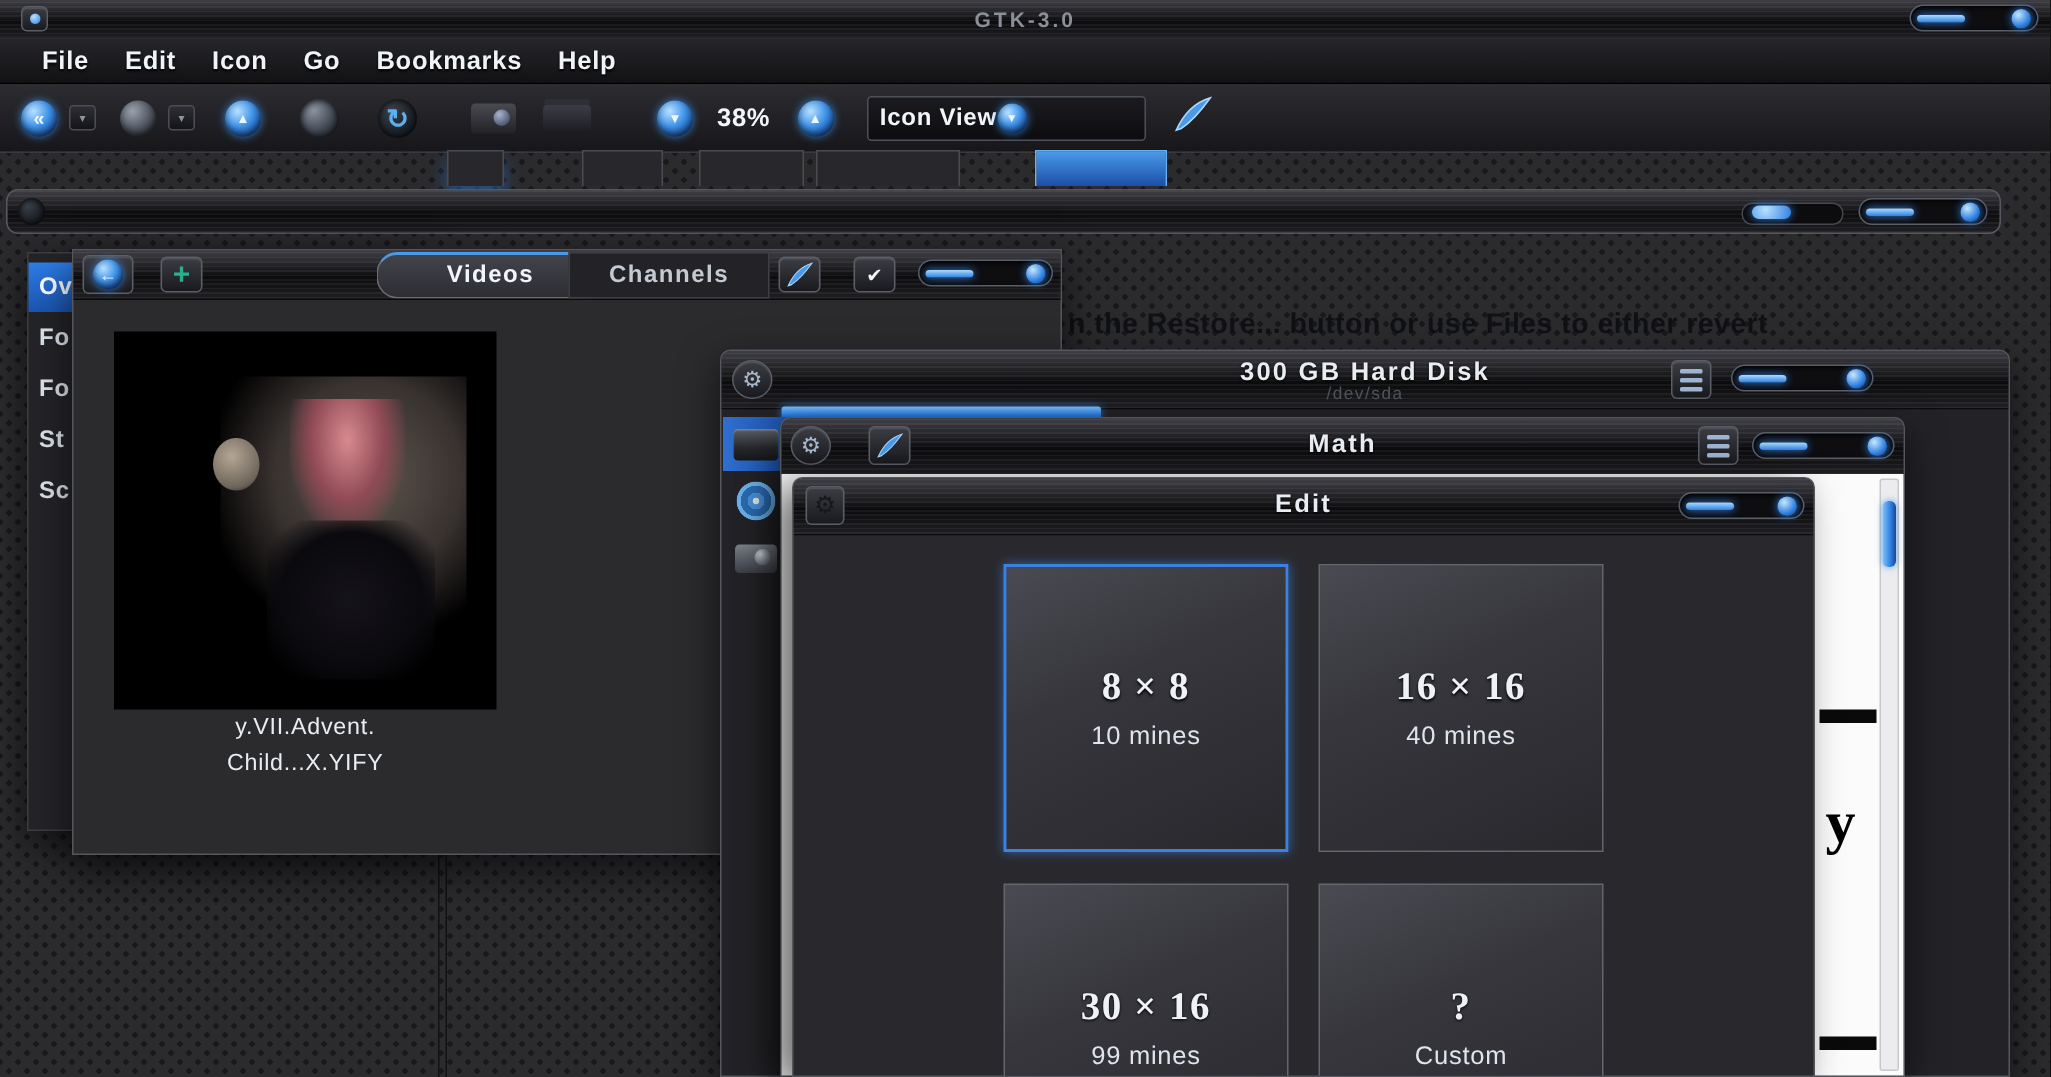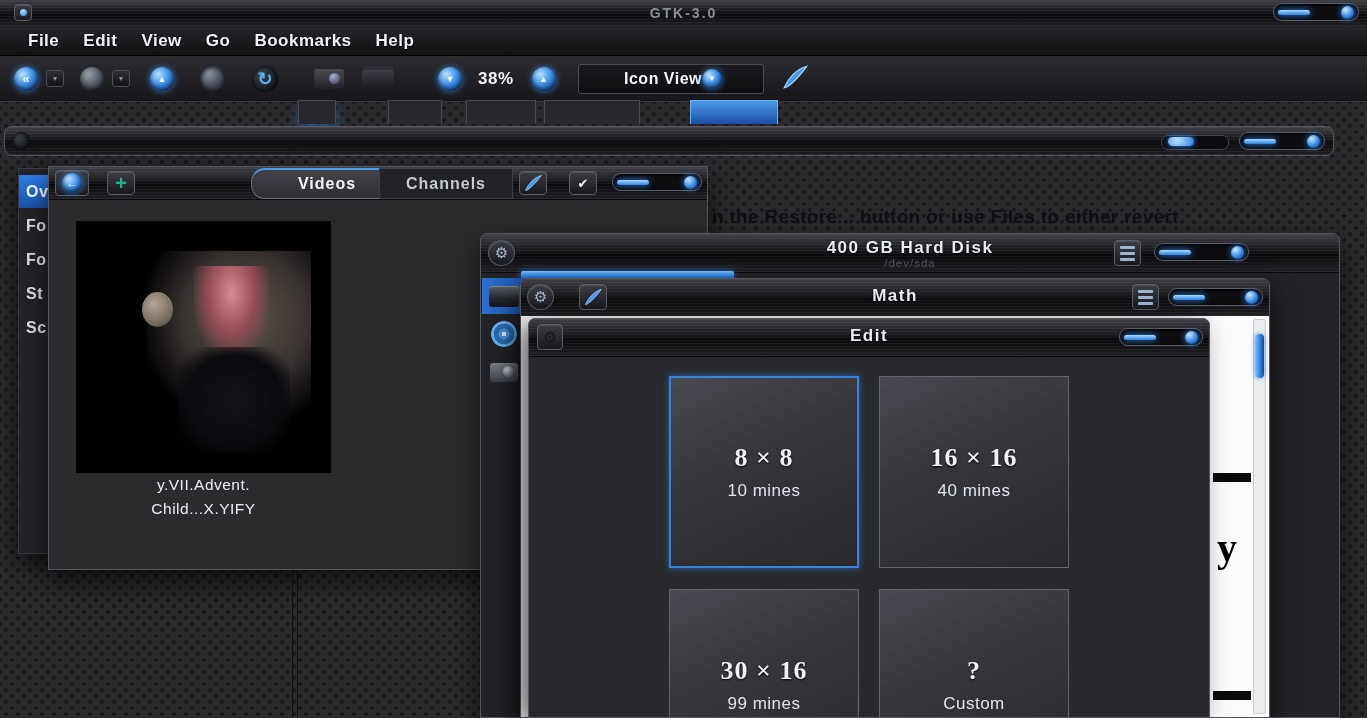--- a/index.html
+++ b/index.html
@@ -75,42 +75,42 @@
     <div class="winctl" style="right:8px;top:3px;width:86px;">
       <span class="dash"></span>
       <span class="orbi"></span>
     </div>
   </div>
 
   <div class="abs" style="left:0;top:26px;width:1367px;height:30px;display:flex;align-items:center;gap:24px;padding-left:28px;
        background:linear-gradient(#26262a,#121214);border-bottom:1px solid #000;box-sizing:border-box;">
     <span class="menu-item">File</span>
     <span class="menu-item">Edit</span>
-    <span class="menu-item">View</span>
+    <span class="menu-item">Icon</span>
     <span class="menu-item">Go</span>
     <span class="menu-item">Bookmarks</span>
     <span class="menu-item">Help</span>
   </div>
 
   <div class="abs" style="left:0;top:56px;width:1367px;height:46px;display:flex;align-items:center;gap:8px;padding-left:14px;
        background:linear-gradient(#2c2c31,#17171a);border-bottom:1px solid #3a3a40;box-sizing:border-box;">
     <span class="orb" style="width:24px;height:24px;font-size:13px;">«</span>
     <span class="drop">▾</span>
     <span class="orb grey" style="width:24px;height:24px;margin-left:8px;"></span>
     <span class="drop">▾</span>
     <span class="orb" style="width:24px;height:24px;font-size:9px;margin-left:12px;">▲</span>
     <span class="sphere" style="margin-left:18px;"></span>
     <span class="orb dark" style="width:26px;height:26px;font-size:18px;margin-left:18px;">↻</span>
     <span class="cam" style="margin-left:28px;"></span>
     <span class="scn" style="margin-left:10px;"></span>
     <span class="orb" style="width:24px;height:24px;font-size:9px;margin-left:36px;">▼</span>
     <span style="color:#f2f6fa;font-size:17px;font-weight:bold;margin-left:8px;letter-spacing:.5px;">38%</span>
     <span class="orb" style="width:24px;height:24px;font-size:9px;margin-left:10px;">▲</span>
     <div style="margin-left:14px;width:186px;height:30px;border:1px solid #4a4e56;border-radius:3px;
-         background:linear-gradient(#1b1b1f,#0d0d10);display:flex;align-items:center;justify-content:center;
+         background:linear-gradient(#1b1b1f,#0d0d10);display:flex;align-items:center;justify-content:flex-start;
          padding:0 3px 0 8px;box-sizing:border-box;">
       <span style="color:#f2f6fa;font-size:16px;font-weight:bold;letter-spacing:.5px;">Icon View</span>
       <span class="orb" style="width:20px;height:20px;font-size:8px;">▼</span>
     </div>
     <span style="margin-left:10px;">
       <svg viewBox="0 0 24 24" width="26" height="26">
           <path d="M2 22 C6 13, 13 5, 23 2 C18 9, 11 17, 5 21 Z" fill="#4a9ae8" stroke="#a8d8ff" stroke-width="1"></path>
         </svg>
     </span>
   </div>
@@ -187,21 +187,21 @@
     </div>
     <div class="abs" style="left:27px;top:306px;width:255px;text-align:center;color:#e8edf3;font-size:15.5px;letter-spacing:.5px;line-height:24px;">
       <div>y.VII.Advent.</div>
       <div>Child...X.YIFY</div>
     </div>
   </div>
 
   <div class="win" style="left:480px;top:233px;width:860px;height:485px;background:#232327;border-radius:7px 7px 0 0;z-index:4;">
     <div class="tbar metal" style="height:38px;">
       <span class="sq-btn abs" style="left:7px;top:6px;width:27px;height:26px;border-radius:50%;color:#a8b8cc;font-size:15px;">⚙</span>
-      <div class="title" style="top:4px;">400 GB Hard Disk</div>
+      <div class="title" style="top:4px;">300 GB Hard Disk</div>
       <div class="abs" style="left:0;right:0;top:23px;text-align:center;color:#50545c;font-size:11.5px;letter-spacing:1px;">/dev/sda</div>
       <span class="sq-btn abs" style="right:198px;top:6px;width:27px;height:26px;">
         <span class="ham">
             <i></i>
             <i></i>
             <i></i>
           </span>
       </span>
       <div class="winctl" style="right:90px;top:9px;width:95px;">
         <span class="dash"></span>

